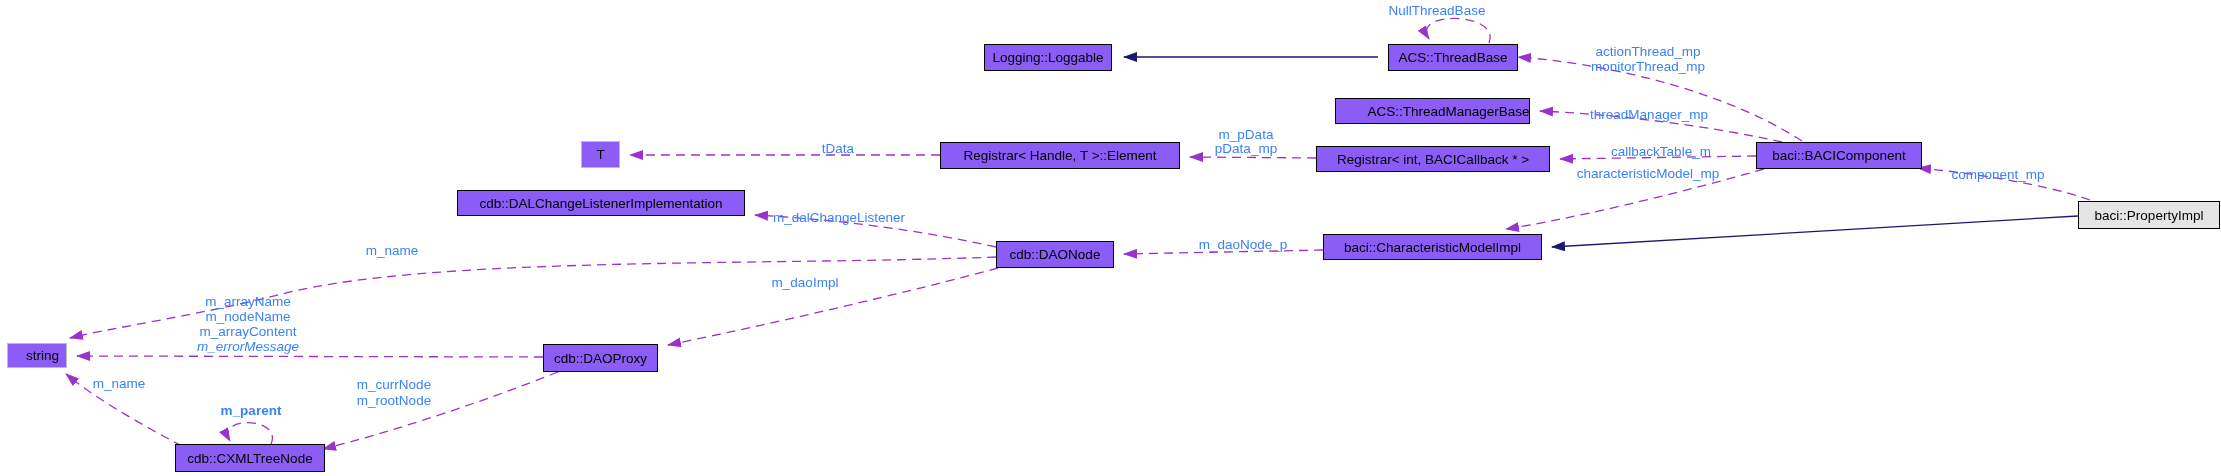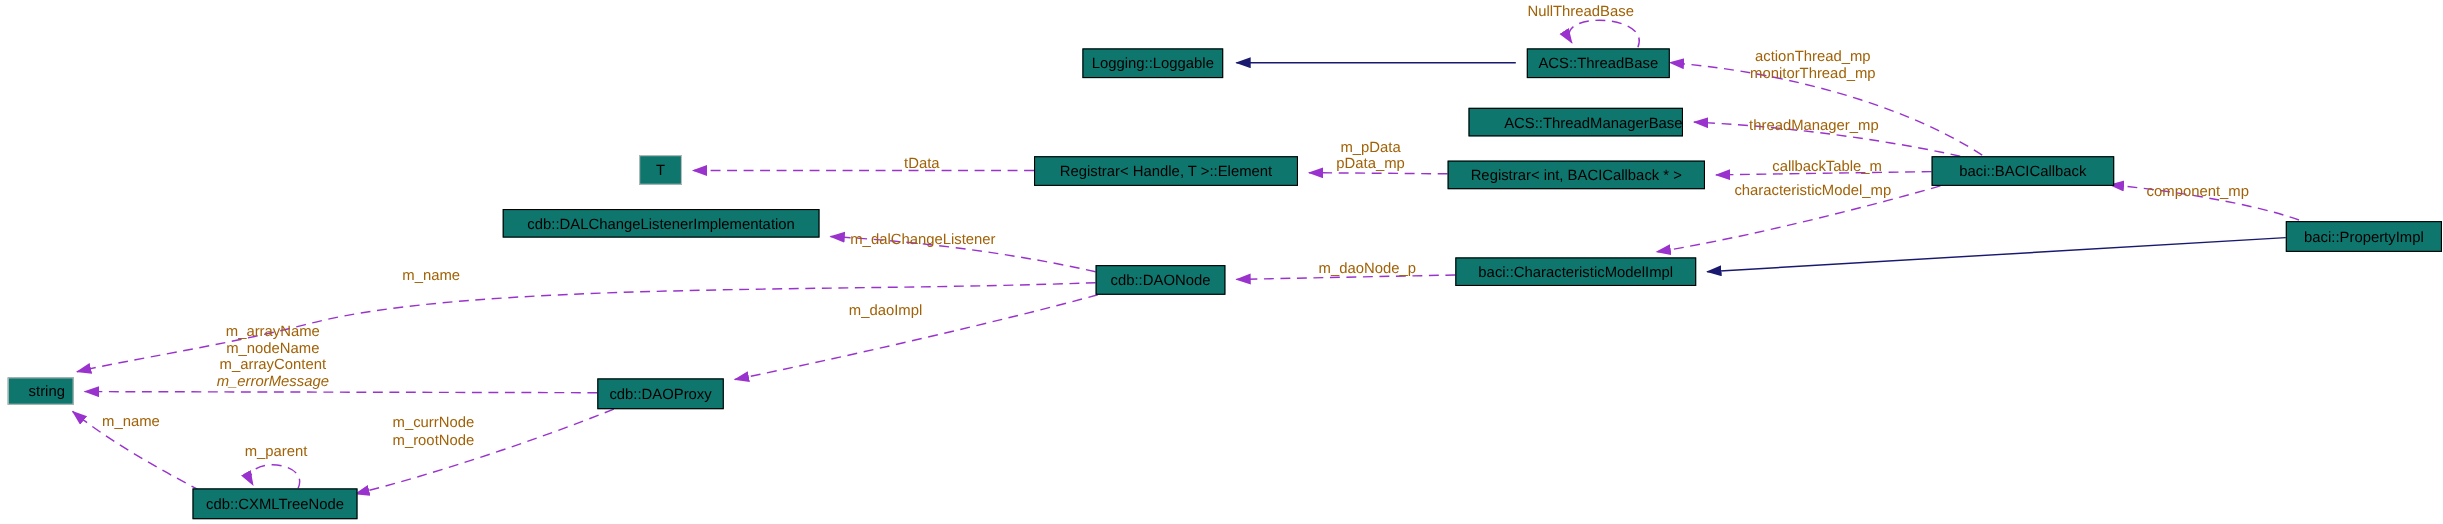--- a/index.html
+++ b/index.html
@@ -8,32 +8,32 @@
     width:2221px;height:476px;
     background:#ffffff;
     font-family:"Liberation Sans", sans-serif;
     overflow:hidden;
   }
   #edges{position:absolute;left:0;top:0;width:2221px;height:476px;pointer-events:none;}
   .node{
     position:absolute;
     box-sizing:border-box;
     border:1px solid #000000;
-    background:#0f766e;
+    background:#8b5cf6;
     display:flex;align-items:center;justify-content:center;
     font-size:13.5px;color:#000000;
     white-space:nowrap;
     cursor:pointer;
   }
   .node--external{border-color:#bdbdbd;}
-  .node--focus{background:#0f766e;}
+  .node--focus{background:#e5e5e5;}
   .edge-label{
     position:absolute;
     transform:translate(-50%,-50%);
-    font-size:13.5px;color:#a16207;
+    font-size:13.5px;color:#3b82f6;
     white-space:nowrap;
     pointer-events:none;
   }
 </style>
 </head>
 <body>
 
 <div id="canvas">
 
   <svg id="edges" viewBox="0 0 2221 476" xmlns="http://www.w3.org/2000/svg">
@@ -66,21 +66,21 @@
     <path d="M 182 446 C 140 424 95 398 66 374" stroke="#9a32cd" stroke-width="1.3" fill="none" stroke-dasharray="9 6" marker-end="url(#arr-usage)"></path>
     <path d="M 271 444 C 283 417 215 415 230 441" stroke="#9a32cd" stroke-width="1.3" fill="none" stroke-dasharray="9 6" marker-end="url(#arr-usage)"></path>
   </svg>
 
   <div class="node" style="left:984px;top:44px;width:128px;height:27px;">Logging::Loggable</div>
   <div class="node" style="left:1388px;top:44px;width:130px;height:27px;">ACS::ThreadBase</div>
   <div class="node" style="left:1335px;top:98px;width:195px;height:26px;padding-left:32px;">ACS::ThreadManagerBase</div>
   <div class="node" style="left:940px;top:142px;width:240px;height:27px;">Registrar&lt; Handle, T &gt;::Element</div>
   <div class="node" style="left:1316px;top:146px;width:234px;height:26px;">Registrar&lt; int, BACICallback * &gt;</div>
   <div class="node node--external" style="left:581px;top:141px;width:39px;height:27px;">T</div>
-  <div class="node" style="left:1756px;top:142px;width:166px;height:27px;">baci::BACICallback</div>
+  <div class="node" style="left:1756px;top:142px;width:166px;height:27px;">baci::BACIComponent</div>
   <div class="node node--focus" style="left:2078px;top:201px;width:142px;height:28px;">baci::PropertyImpl</div>
   <div class="node" style="left:457px;top:190px;width:288px;height:26px;">cdb::DALChangeListenerImplementation</div>
   <div class="node" style="left:996px;top:241px;width:118px;height:27px;">cdb::DAONode</div>
   <div class="node" style="left:1323px;top:234px;width:219px;height:26px;">baci::CharacteristicModelImpl</div>
   <div class="node node--external" style="left:7px;top:343px;width:60px;height:25px;padding-left:11px;">string</div>
   <div class="node" style="left:543px;top:344px;width:115px;height:28px;">cdb::DAOProxy</div>
   <div class="node" style="left:175px;top:444px;width:150px;height:28px;">cdb::CXMLTreeNode</div>
 
   <div class="edge-label" style="left:1437px;top:10px;">NullThreadBase</div>
   <div class="edge-label" style="left:1648px;top:51px;">actionThread_mp</div>
@@ -96,15 +96,15 @@
   <div class="edge-label" style="left:839px;top:217px;">m_dalChangeListener</div>
   <div class="edge-label" style="left:392px;top:250px;">m_name</div>
   <div class="edge-label" style="left:805px;top:282px;">m_daoImpl</div>
   <div class="edge-label" style="left:248px;top:301px;">m_arrayName</div>
   <div class="edge-label" style="left:248px;top:316px;">m_nodeName</div>
   <div class="edge-label" style="left:248px;top:331px;">m_arrayContent</div>
   <div class="edge-label" style="left:248px;top:346px;font-style:italic;">m_errorMessage</div>
   <div class="edge-label" style="left:394px;top:384px;">m_currNode</div>
   <div class="edge-label" style="left:394px;top:400px;">m_rootNode</div>
   <div class="edge-label" style="left:119px;top:383px;">m_name</div>
-  <div class="edge-label" style="left:251px;top:410px;">m_parent</div>
+  <div class="edge-label" style="left:251px;top:410px;font-weight:bold;">m_parent</div>
 
 </div>
 
 </body></html>

